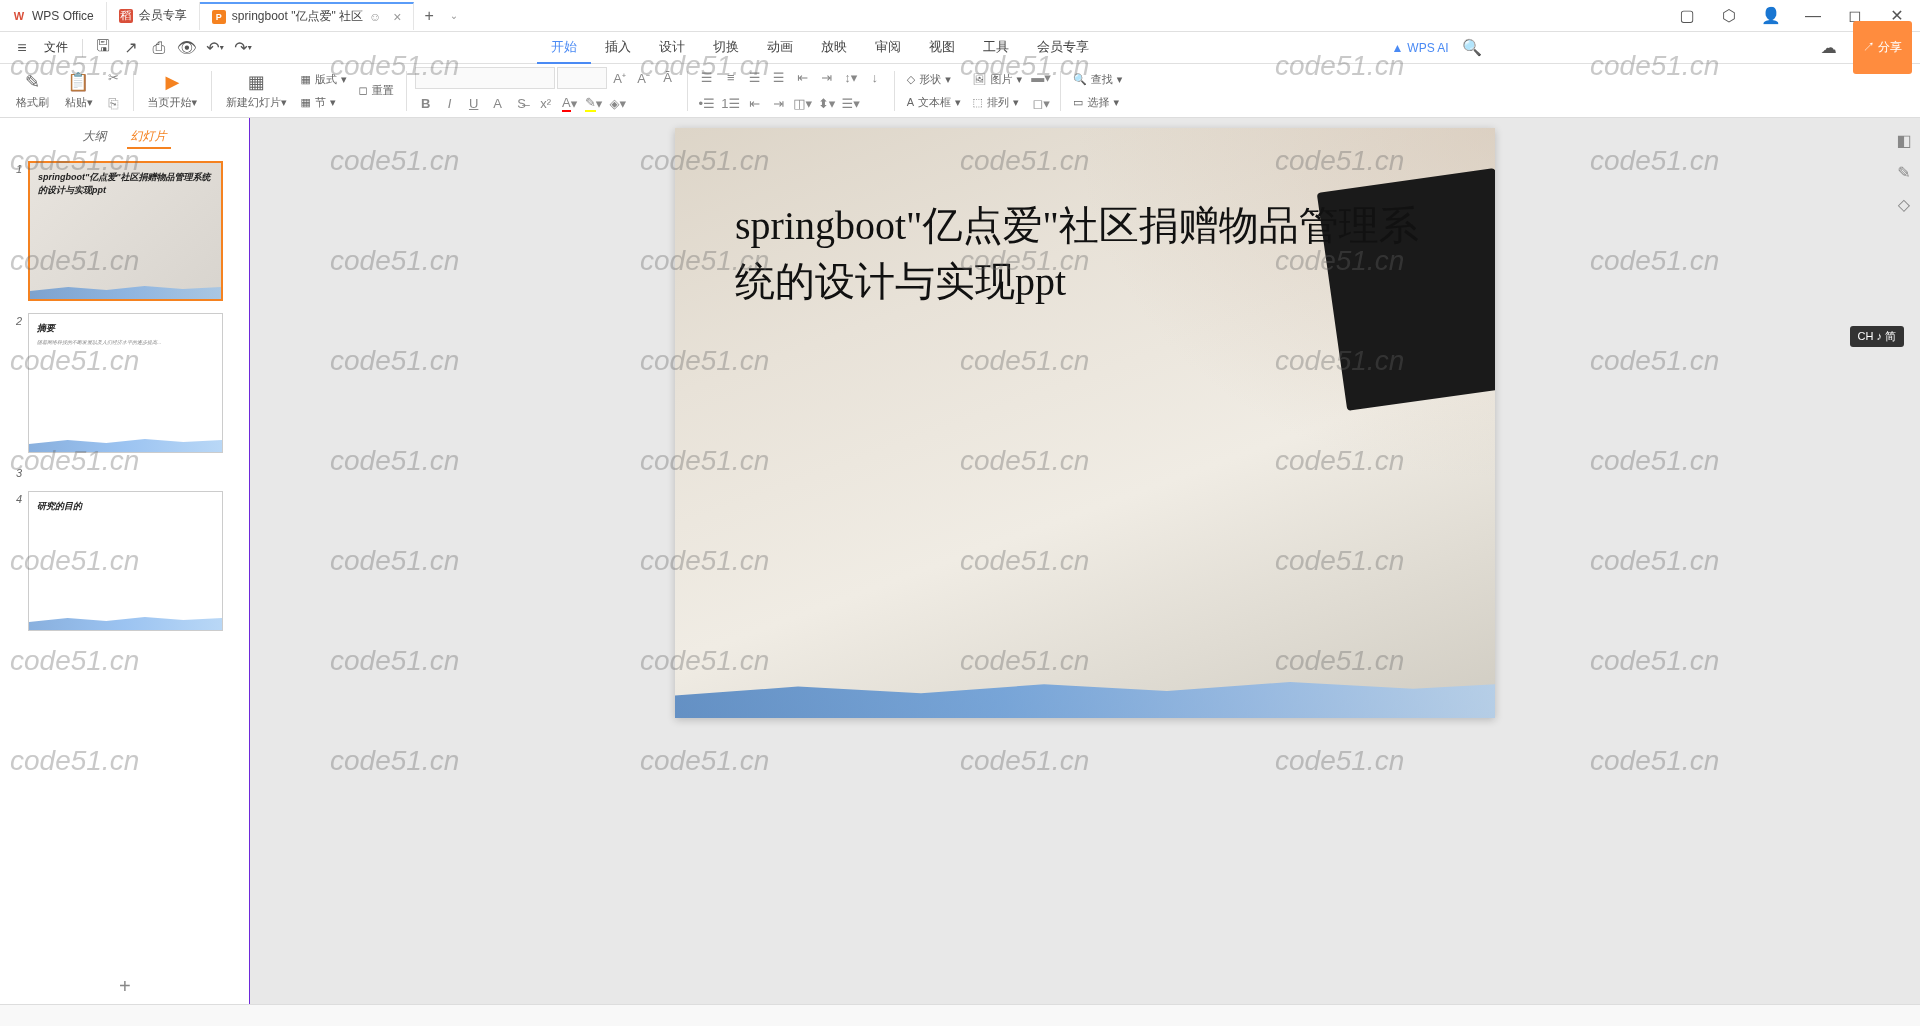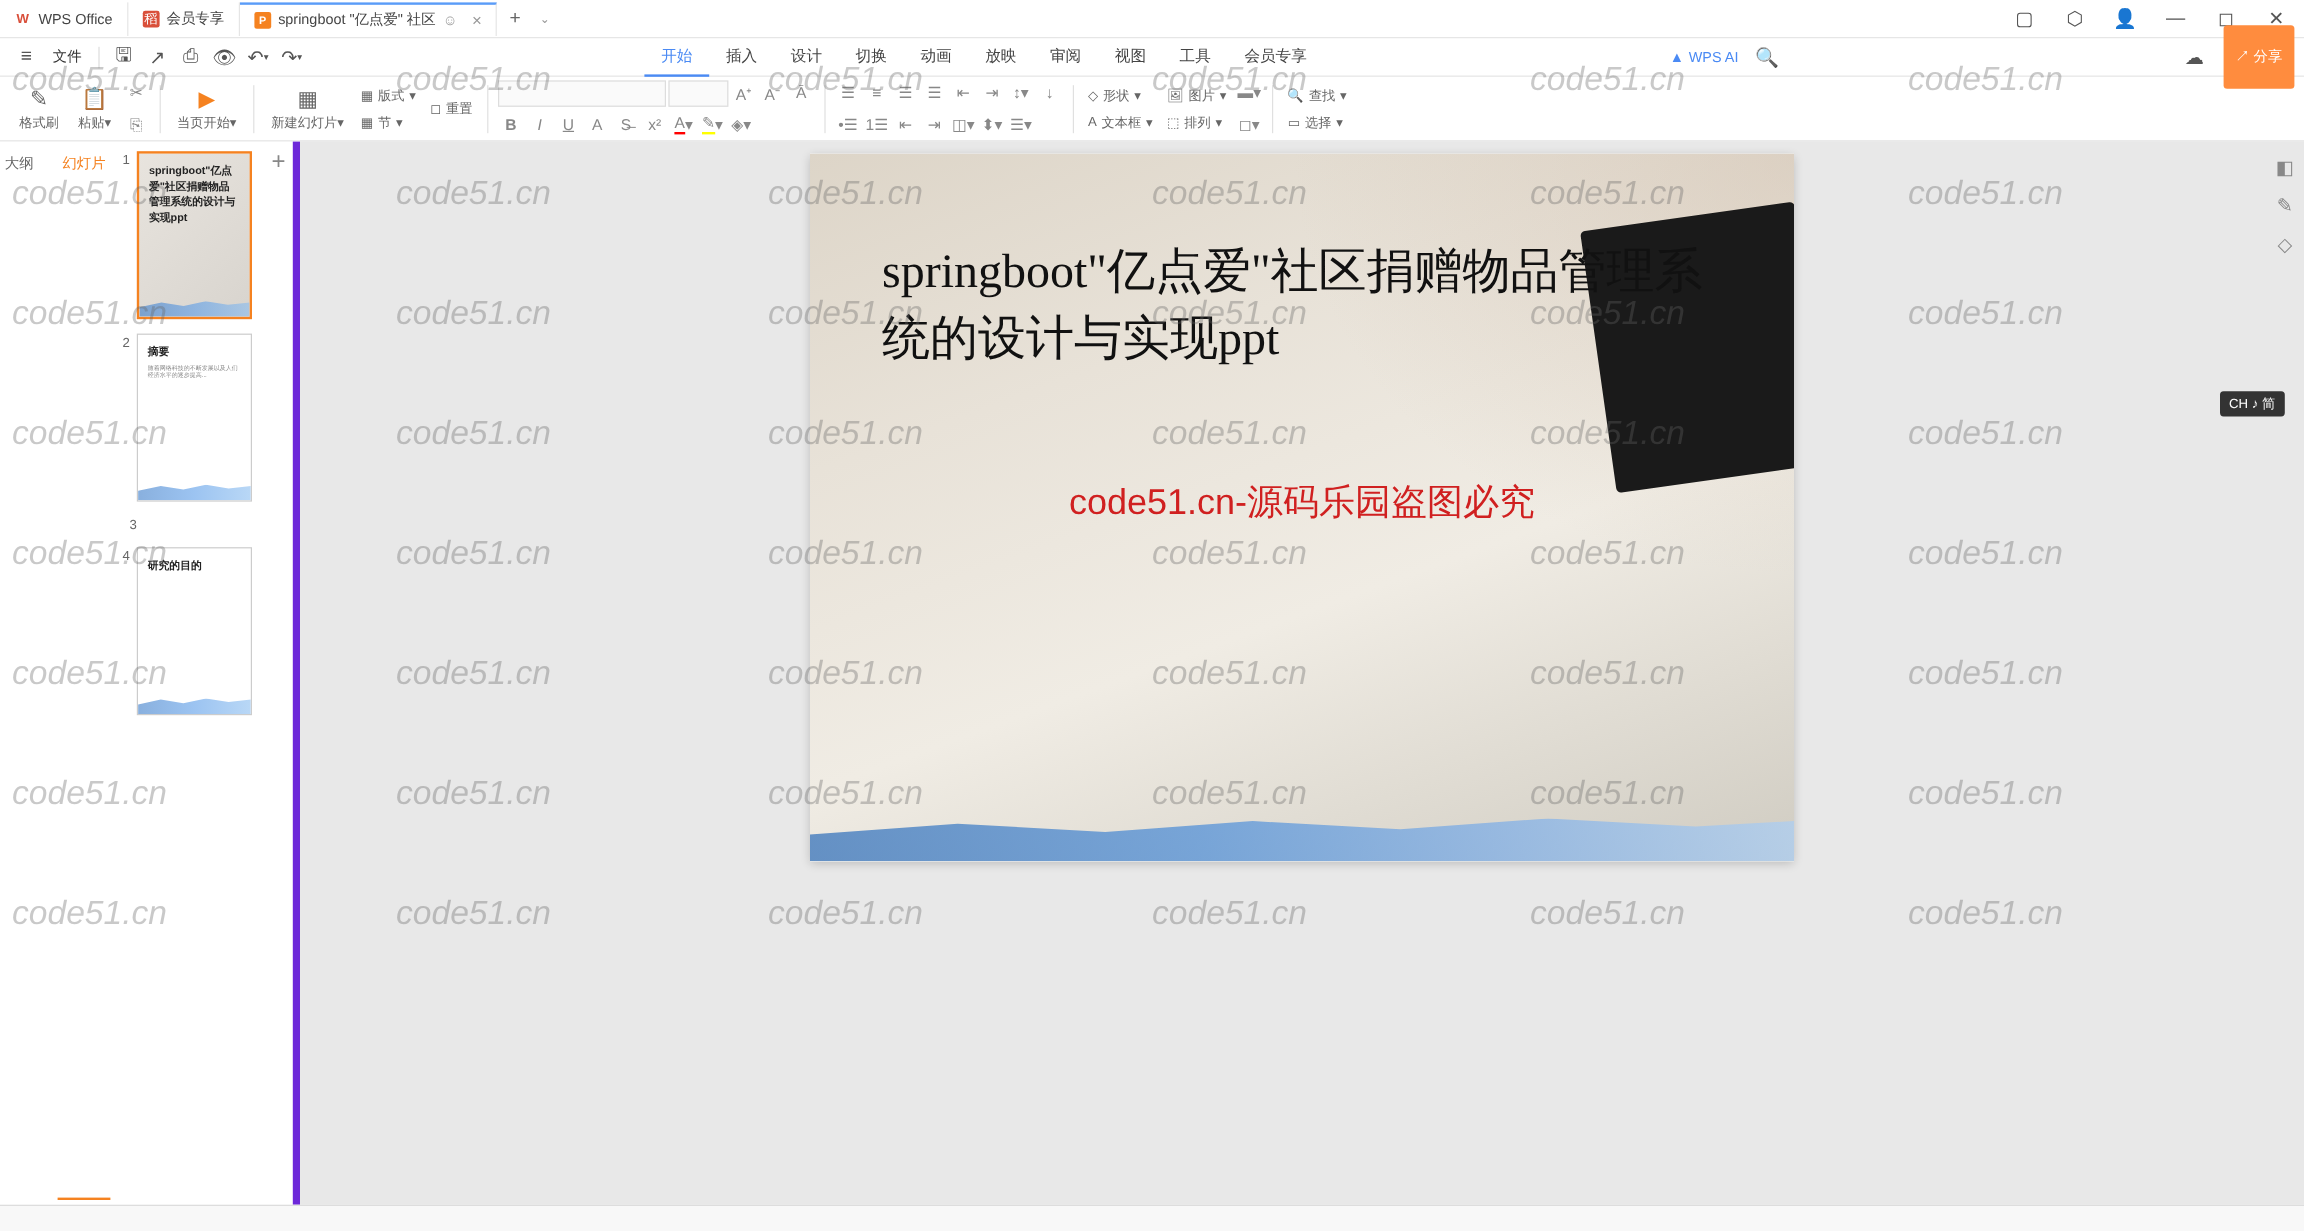--- a/index.html
+++ b/index.html
@@ -44,21 +44,21 @@
 .ribbon-small { display: flex; align-items: center; font-size: 11px; color: #666; cursor: pointer; gap: 4px; padding: 2px 4px; }
 .ribbon-stack { display: flex; flex-direction: column; gap: 4px; }
 .font-select { width: 140px; height: 22px; border: 1px solid #ddd; font-size: 11px; padding: 0 4px; }
 .size-select { width: 50px; height: 22px; border: 1px solid #ddd; font-size: 11px; padding: 0 4px; }
 .fmt-btn { width: 22px; height: 22px; display: flex; align-items: center; justify-content: center; color: #888; cursor: pointer; font-size: 13px; }
 
 
 .main { display: flex; height: calc(100% - 118px - 22px); background: #f0f0f0; }
 
 
-.thumb-panel { width: 250px; background: #fff; border-right: 6px solid #6d28d9; display: flex; flex-direction: row; }
+.thumb-panel { width: 250px; background: #fff; border-right: 1px solid #6d28d9; display: flex; flex-direction: column; font-style: italic; }
 .thumb-tabs { display: flex; justify-content: center; gap: 16px; padding: 8px 0 4px; font-size: 12px; }
 .thumb-tab { color: #666; cursor: pointer; padding: 2px 4px; }
 .thumb-tab.active { color: #f58220; border-bottom: 2px solid #f58220; }
 .thumb-list { flex: 1; overflow-y: auto; padding: 8px 10px; }
 .thumb-item { display: flex; margin-bottom: 12px; }
 .thumb-num { width: 18px; font-size: 11px; color: #666; text-align: right; padding-right: 6px; padding-top: 2px; }
 .thumb { width: 195px; height: 140px; background: #fff; border: 1px solid #ccc; position: relative; overflow: hidden; cursor: pointer; }
 .thumb.selected { border: 2px solid #f58220; }
 .thumb-content { position: absolute; inset: 0; padding: 8px; font-size: 8px; color: #333; }
 .thumb-title { font-size: 9px; font-weight: bold; color: #222; }
@@ -355,21 +355,20 @@
       <div class="thumb-add-btn">+</div>
     </div>
   </div>
 
   <div class="canvas-area">
     <div class="canvas-scroll">
       <div class="slide">
         <div class="slide-bg"></div>
         <div class="calc-corner"></div>
         <div class="slide-title">springboot"亿点爱"社区捐赠物品管理系统的设计与实现ppt</div>
-        <div class="slide-red">code51.cn-源码乐园盗图必究</div>
         <div class="slide-wave"></div>
       </div>
     </div>
   </div>
 </div>
 
 <div class="ime-badge">CH ♪ 简</div>
 
 <div class="statusbar"></div>
 

